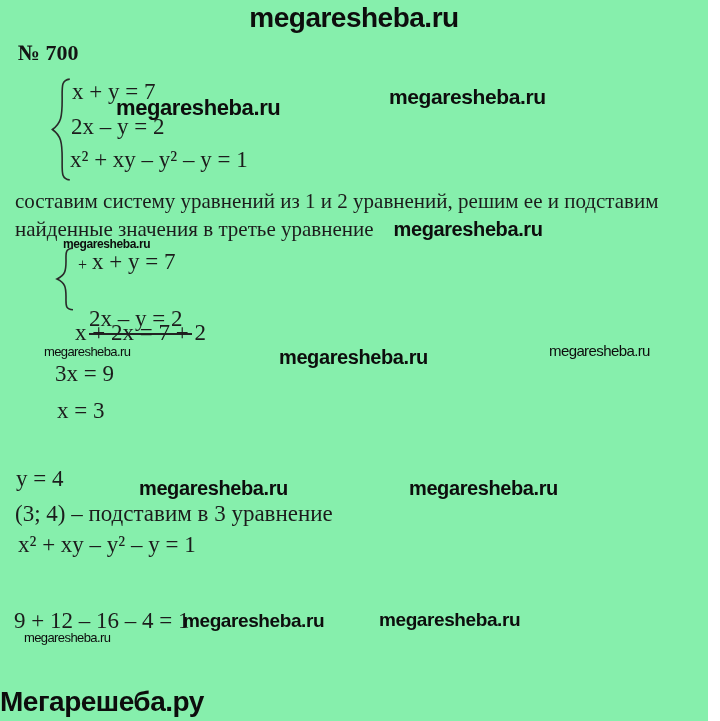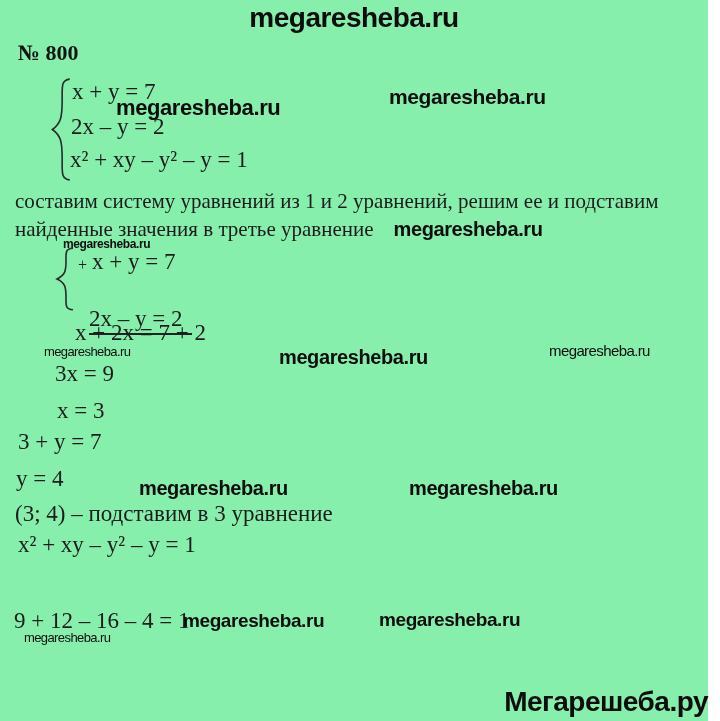--- a/index.html
+++ b/index.html
@@ -10,21 +10,21 @@
     overflow:hidden;
   }
   .page{position:relative;width:708px;height:721px;background:#86efac;}
 
   .site-header{
     position:absolute;left:0;right:0;top:2px;text-align:center;
     font-family:"Liberation Sans", sans-serif;font-weight:bold;font-size:28px;
     color:#0d0d0d;letter-spacing:-0.5px;
   }
   .site-footer{
-    position:absolute;left:0;right:0;top:686px;text-align:right;
+    position:absolute;left:0;right:0;top:686px;text-align:left;
     font-family:"Liberation Sans", sans-serif;font-weight:bold;font-size:28px;
     color:#0d0d0d;letter-spacing:-0.5px;
   }
   .problem-number{
     position:absolute;left:18px;top:40px;
     font-weight:bold;font-size:22px;color:#141414;
   }
 
   .math{position:absolute;font-size:23px;white-space:pre;color:#1c1c1c;}
   .text-line{position:absolute;font-size:21px;white-space:pre;color:#1c1c1c;}
@@ -57,21 +57,21 @@
   }
   .small-plus{position:absolute;font-size:16px;color:#1c1c1c;}
 </style>
 </head>
 <body>
 
 <div class="page">
 
   <div class="site-header">megaresheba.ru</div>
 
-  <div class="problem-number">№ 800</div>
+  <div class="problem-number">№ 700</div>
 
   <svg class="brace" style="left:47px;top:77px;width:26px;height:105px;" viewBox="0 0 24 100" preserveAspectRatio="none">
     <path d="M21,2 C13,3 14,9 14,22 C14,38 13,44 5,50 C13,56 14,62 14,78 C14,91 13,97 21,98" vector-effect="non-scaling-stroke"></path>
   </svg>
   <div class="math" style="left:72px;top:79px;">x + y = 7</div>
   <div class="math" style="left:71px;top:114px;">2x – y = 2</div>
   <div class="math" style="left:70px;top:147px;">x² + xy – y² – y = 1</div>
 
   <div class="wm b sz22" style="left:116px;top:95px;">megaresheba.ru</div>
   <div class="wm b sz21" style="left:389px;top:85px;">megaresheba.ru</div>
@@ -93,21 +93,20 @@
   </div>
 
   <div class="math" style="left:75px;top:320px;">x + 2x = 7 + 2</div>
 
   <div class="wm sz13" style="left:44px;top:344px;">megaresheba.ru</div>
   <div class="wm b sz20" style="left:279px;top:346px;">megaresheba.ru</div>
   <div class="wm sz15" style="left:549px;top:342px;">megaresheba.ru</div>
 
   <div class="math" style="left:55px;top:361px;">3x = 9</div>
   <div class="math" style="left:57px;top:398px;">x = 3</div>
-  <div class="math" style="left:18px;top:429px;">3 + y = 7</div>
   <div class="math" style="left:16px;top:466px;">y = 4</div>
 
   <div class="wm b sz20" style="left:139px;top:477px;">megaresheba.ru</div>
   <div class="wm b sz20" style="left:409px;top:477px;">megaresheba.ru</div>
 
   <div class="math" style="left:15px;top:501px;">(3; 4) – подставим в 3 уравнение</div>
   <div class="math" style="left:18px;top:532px;">x² + xy – y² – y = 1</div>
   <div class="math" style="left:14px;top:608px;">9 + 12 – 16 – 4 = 1</div>
 
   <div class="wm b sz19" style="left:183px;top:610px;">megaresheba.ru</div>

